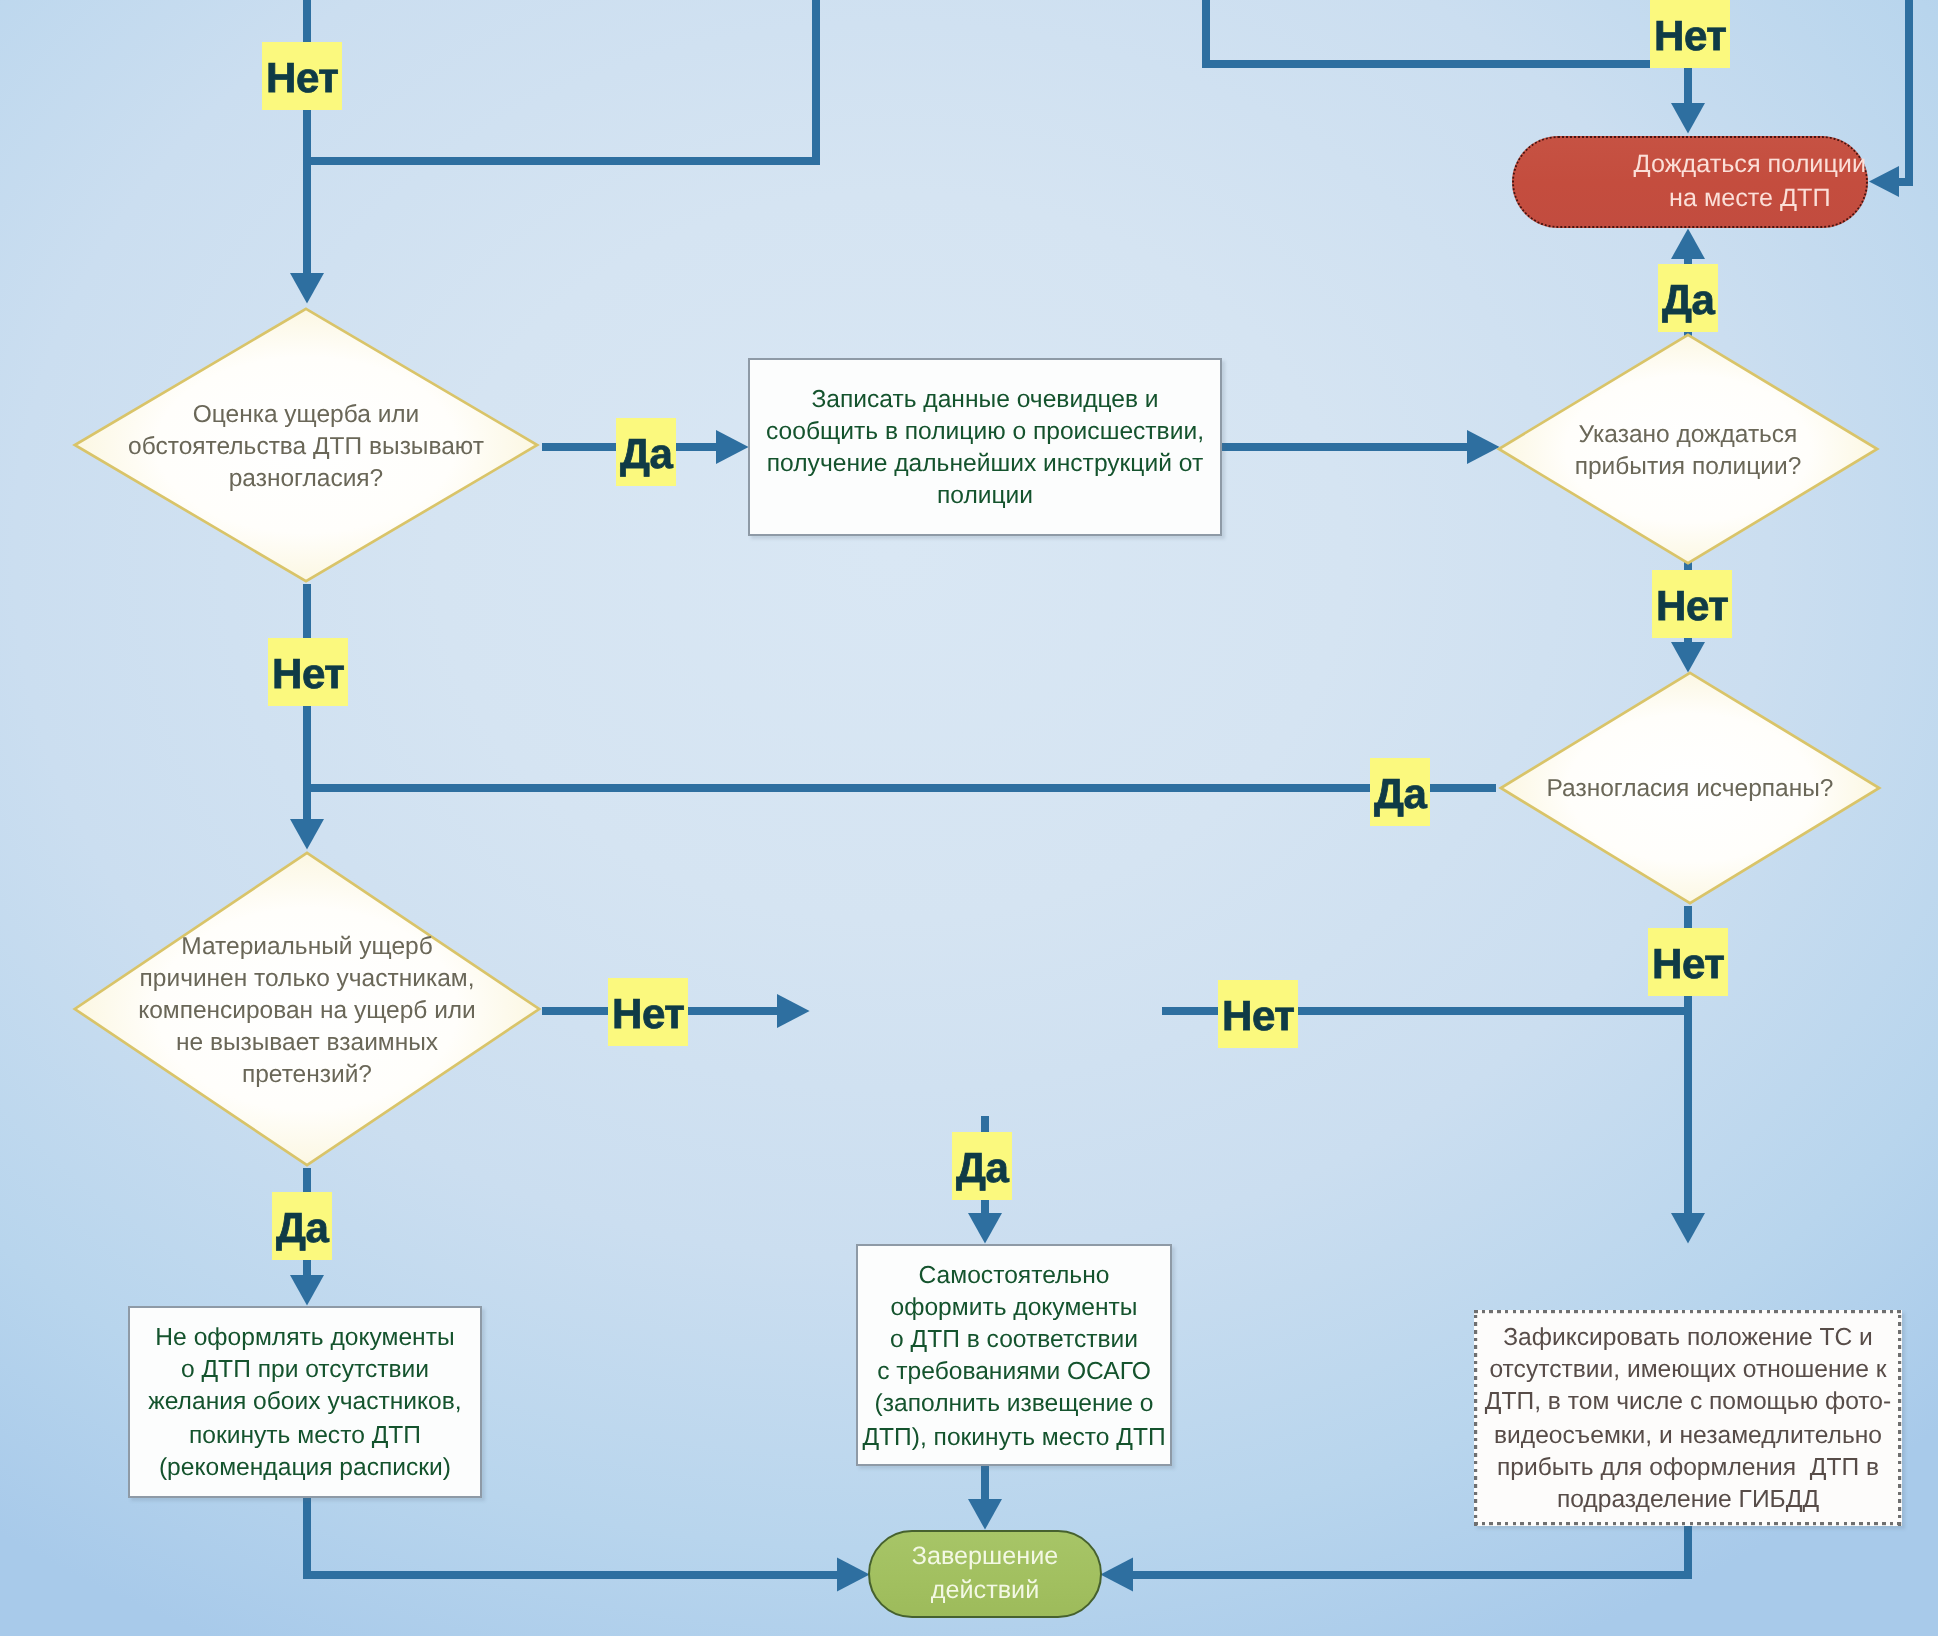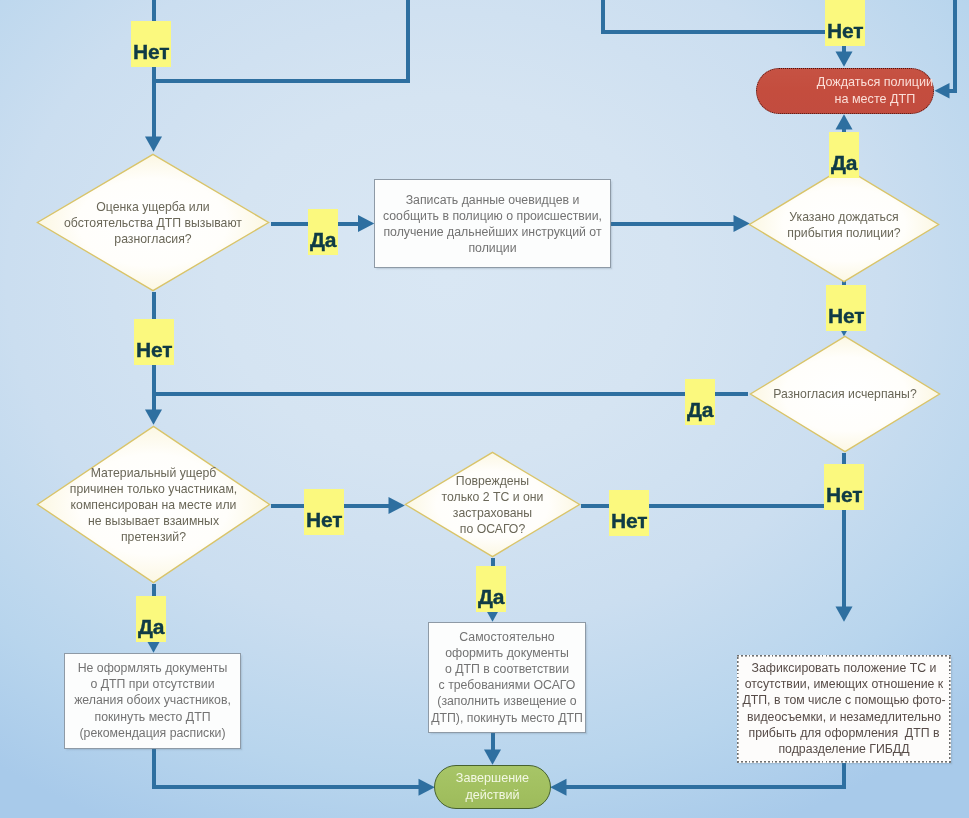--- a/index.html
+++ b/index.html
@@ -10,39 +10,39 @@
     background:#cfe0f1;
   }
   #stage{position:relative;width:969px;height:818px;overflow:hidden;
     background:
       radial-gradient(ellipse 78% 74% at 46% 34%, #d9e7f4 0%, #d5e4f2 30%, #cbdef0 58%, #b8d5ed 82%, #a8caea 100%);
   }
   svg.layer{position:absolute;left:0;top:0;width:969px;height:818px;}
   .node{position:absolute;box-sizing:border-box;}
   .lbl{position:absolute;box-sizing:border-box;
     background:#fbf97e;color:#0f3b46;-webkit-text-stroke:0.4px #0f3b46;font-weight:bold;font-size:21px;
-    line-height:1;padding:20px 2px 5px 2px;white-space:nowrap;
+    line-height:1;padding:8px 2px 5px 2px;white-space:nowrap;
     font-family:"Liberation Sans", sans-serif;letter-spacing:-0.2px;text-align:center;}
 
   
   .diamond .dshape{position:absolute;left:0;top:0;width:100%;height:100%;}
   .diamond .dtxt{position:absolute;left:50%;top:50%;
     transform:translate(-50%,-50%);text-align:center;white-space:pre;
     color:#6a6758;font-size:12.25px;line-height:16.1px;font-family:"Liberation Sans", sans-serif;}
   #n-d1{left:36px;top:153px;width:234px;height:139px;}
   #n-d2{left:748px;top:166px;width:192px;height:117px;}
   #n-d3{left:749px;top:335px;width:192px;height:118px;}
   #n-d4{left:36px;top:425px;width:235px;height:159px;}
   #n-d5{left:404px;top:451px;width:177px;height:107px;}
 
   
   .box{background:#fcfdfd;border:1px solid #8e9aa6;box-shadow:1.5px 1.5px 1.5px rgba(90,110,130,0.18);}
   .box .btxt{position:absolute;left:50%;top:50%;
     transform:translate(-50%,-50%);text-align:center;white-space:pre;
-    color:#737373;font-size:12.3px;line-height:16.2px;font-family:"Liberation Sans", sans-serif;}
+    color:#14532d;font-size:12.3px;line-height:16.2px;font-family:"Liberation Sans", sans-serif;}
   .box.dotted{border:none;background:#fdfcfb;
     background-image:
       repeating-linear-gradient(90deg,#6f6f6f 0 1.8px,transparent 1.8px 3.85px),
       repeating-linear-gradient(90deg,#6f6f6f 0 1.8px,transparent 1.8px 3.85px),
       repeating-linear-gradient(0deg,#6f6f6f 0 1.8px,transparent 1.8px 3.85px),
       repeating-linear-gradient(0deg,#6f6f6f 0 1.8px,transparent 1.8px 3.85px),
       linear-gradient(#fdfcfb,#fdfcfb);
     background-size:100% 1.6px,100% 1.6px,1.6px 100%,1.6px 100%,100% 100%;
     background-position:0 0,0 100%,0 0,100% 0,0 0;
     background-repeat:no-repeat;}
@@ -143,29 +143,23 @@
     <svg class="dshape" viewBox="0 0 192 118" preserveAspectRatio="none">
       <polygon points="96,1.4 190.6,59 96,116.6 1.4,59" fill="url(#dgrad)" stroke="#d9c469" stroke-width="1.35"></polygon>
     </svg>
     <div class="dtxt"><span>Разногласия исчерпаны?</span></div>
   </div>
 
   <div class="node diamond" id="n-d4">
     <svg class="dshape" viewBox="0 0 235 159" preserveAspectRatio="none">
       <polygon points="117.5,1.4 233.6,79.5 117.5,157.6 1.4,79.5" fill="url(#dgrad)" stroke="#d9c469" stroke-width="1.35"></polygon>
     </svg>
-    <div class="dtxt"><span>Материальный ущерб</span><br><span>причинен только участникам,</span><br><span>компенсирован на месте или</span><br><span>не вызывает взаимных</span><br><span>претензий?</span></div>
-  </div>
-
-  <div class="node diamond" id="n-d5">
-    <svg class="dshape" viewBox="0 0 177 107" preserveAspectRatio="none">
-      <polygon points="88.5,1.4 175.6,53.5 88.5,105.6 1.4,53.5" fill="url(#dgrad)" stroke="#d9c469" stroke-width="1.35"></polygon>
-    </svg>
-    <div class="dtxt"><span>Повреждены</span><br><span>только 2 ТС и они</span><br><span>застрахованы</span><br><span>по ОСАГО?</span></div>
-  </div>
+    <div class="dtxt"><span>Материальный ущерб</span><br><span>причинен только участникам,</span><br><span>компенсирован на ущерб или</span><br><span>не вызывает взаимных</span><br><span>претензий?</span></div>
+  </div>
+
 
   <div class="node box" id="n-p1">
     <div class="btxt"><span>Записать данные очевидцев и</span><br><span>сообщить в полицию о происшествии,</span><br><span>получение дальнейших инструкций от</span><br><span>полиции</span></div>
   </div>
 
   <div class="node box" id="n-p2">
     <div class="btxt"><span>Не оформлять документы</span><br><span>о ДТП при отсутствии</span><br><span>желания обоих участников,</span><br><span>покинуть место ДТП</span><br><span>(рекомендация расписки)</span></div>
   </div>
 
   <div class="node box" id="n-p3">

